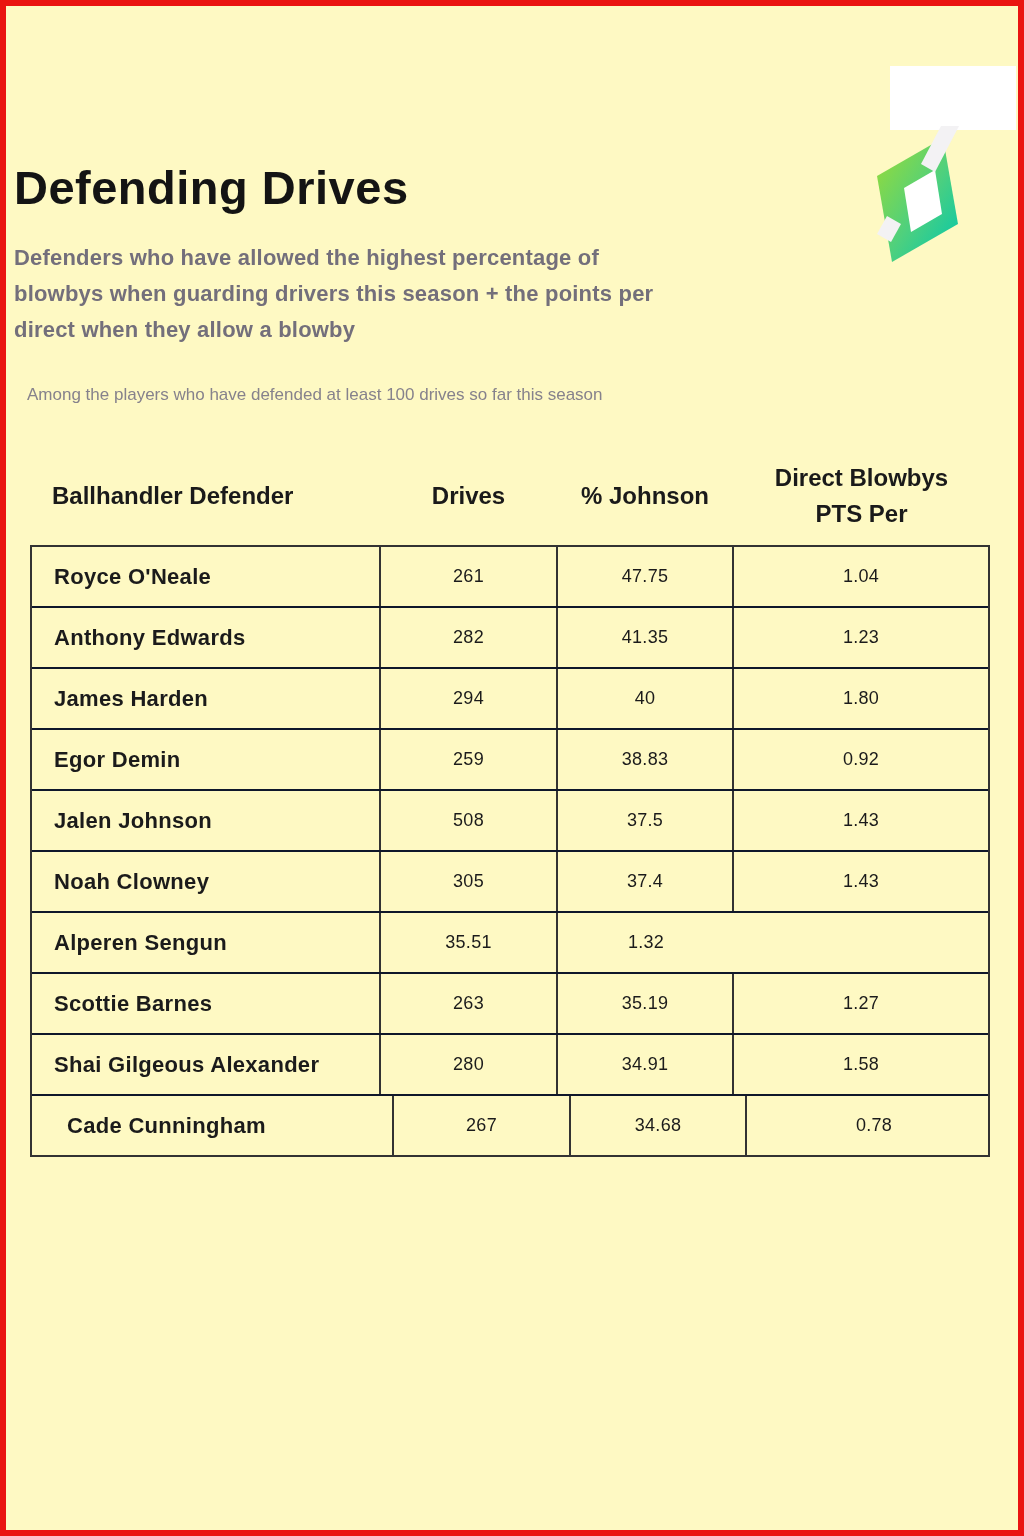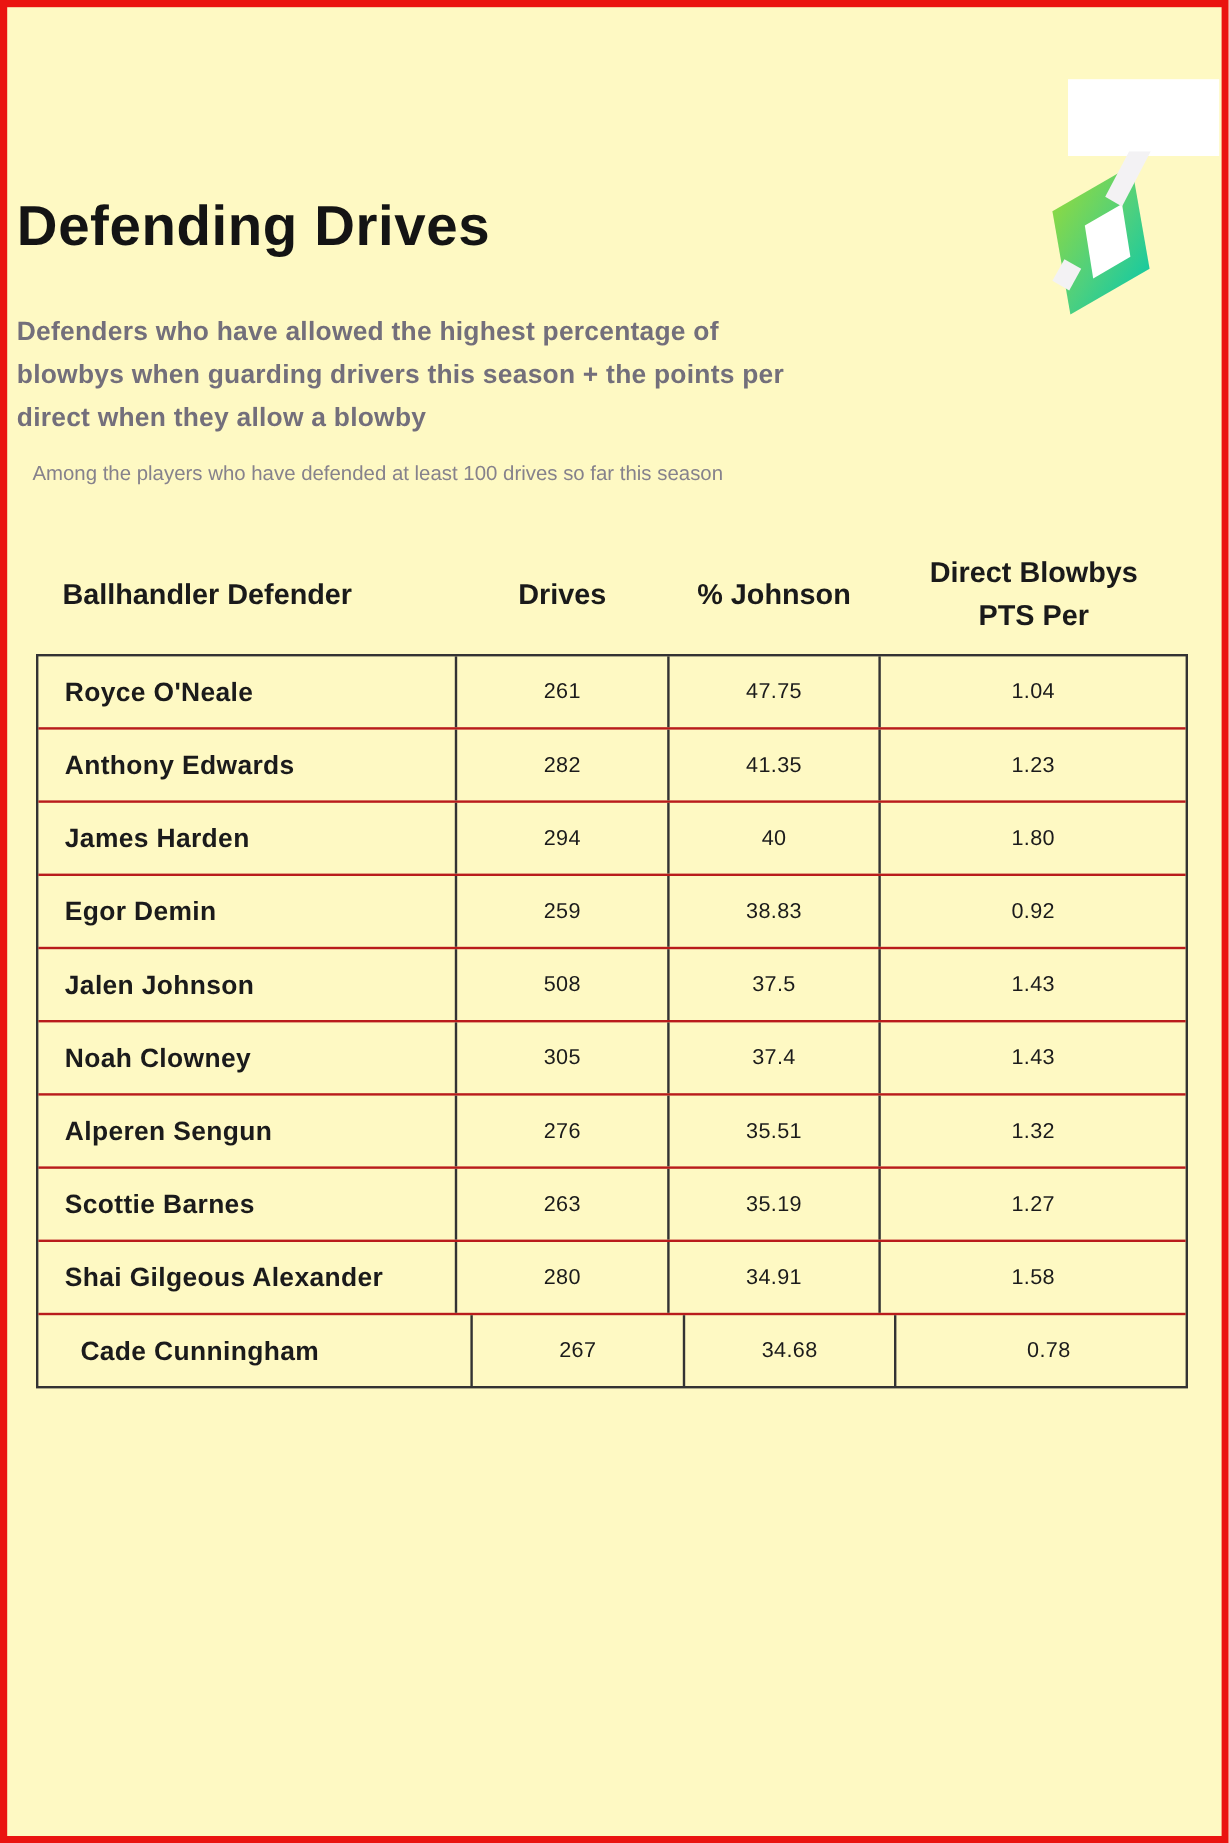--- a/index.html
+++ b/index.html
@@ -28,21 +28,21 @@
     top: 160px;
     margin: 0;
     font-size: 47px;
     font-weight: 800;
     color: #141414;
     letter-spacing: 0.5px;
   }
   .page-subtitle {
     position: absolute;
     left: 14px;
-    top: 258px;
+    top: 240px;
     margin: 0;
     width: 672px;
     font-size: 22px;
     line-height: 36px;
     font-weight: bold;
     color: #736f7b;
     letter-spacing: 0.2px;
   }
   .page-note {
     position: absolute;
@@ -100,21 +100,21 @@
     top: 545px;
     width: 960px;
     border: 2px solid #333333;
     background: transparent;
     box-sizing: border-box;
   }
   .trow {
     display: grid;
     grid-template-columns: 349px 177px 176px 254px;
     height: 59px;
-    border-bottom: 2px solid #b91c1c;
+    border-bottom: 2px solid #0f172a;
   }
   .trow:last-child {
     border-bottom: none;
     padding-left: 13px;
   }
   .tcell {
     display: flex;
     align-items: center;
     justify-content: center;
     font-size: 18px;
@@ -204,21 +204,20 @@
         <div class="tcell">1.43</div>
       </div>
       <div class="trow">
         <div class="tcell tcell-name">Noah Clowney</div>
         <div class="tcell">305</div>
         <div class="tcell">37.4</div>
         <div class="tcell">1.43</div>
       </div>
       <div class="trow">
         <div class="tcell tcell-name">Alperen Sengun</div>
-        <div class="tcell">276</div>
         <div class="tcell">35.51</div>
         <div class="tcell">1.32</div>
       </div>
       <div class="trow">
         <div class="tcell tcell-name">Scottie Barnes</div>
         <div class="tcell">263</div>
         <div class="tcell">35.19</div>
         <div class="tcell">1.27</div>
       </div>
       <div class="trow">

